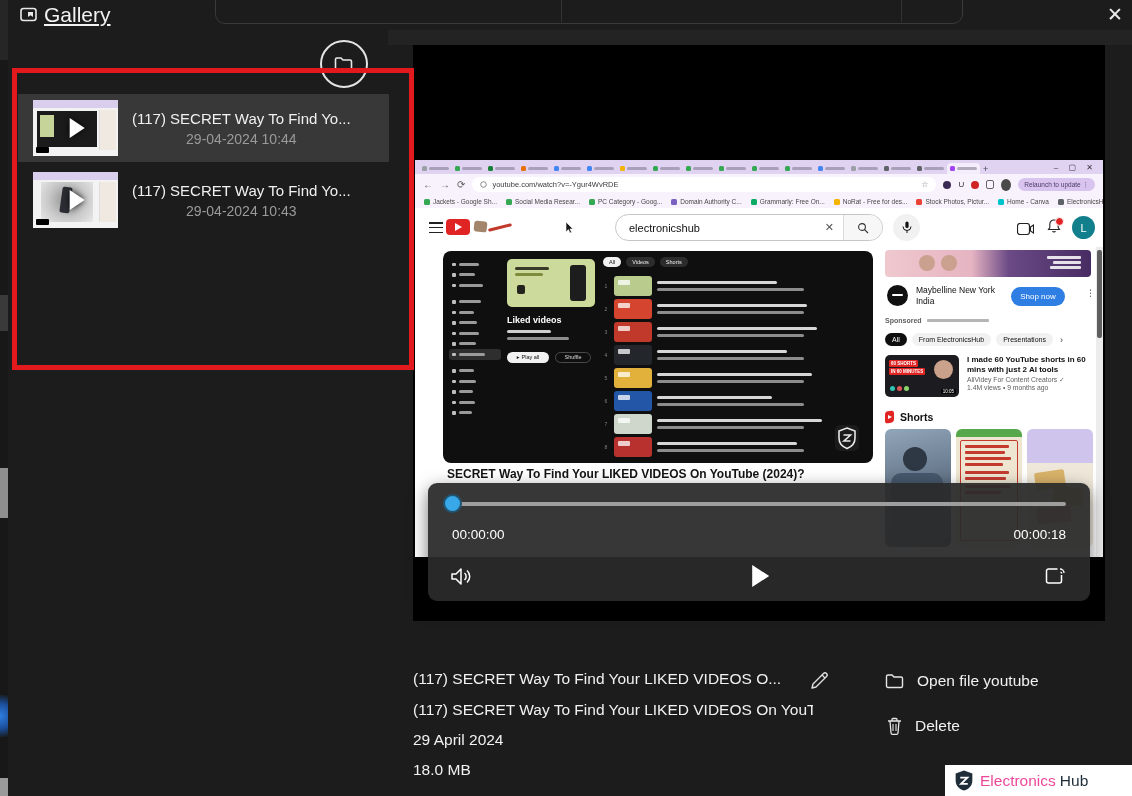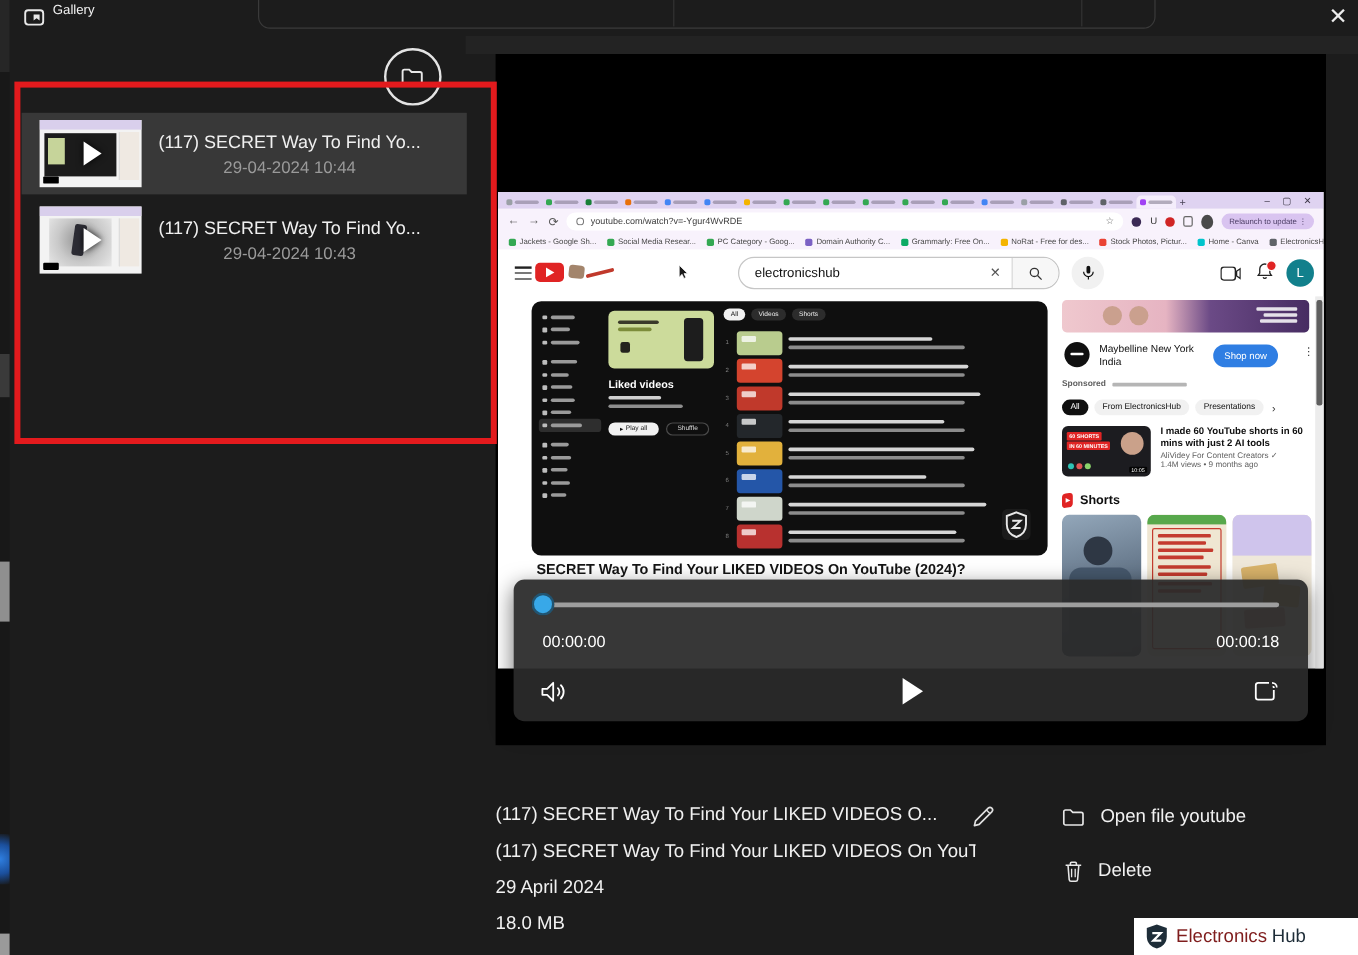--- a/index.html
+++ b/index.html
@@ -4,21 +4,21 @@
 <style>
   html,body{margin:0;padding:0;background:#000;}
   .screen{position:relative;width:1132px;height:796px;background:#1c1c1c;overflow:hidden;
           font-family:"Liberation Sans",sans-serif;color:#fff;}
 
   
   .strip{position:absolute;left:0;top:0;width:8px;height:796px;background:#181818;}
   .strip .seg{position:absolute;left:0;width:8px;}
 
   
-  .app-title{position:absolute;left:44px;top:3px;font-size:11px;color:#f2f2f2;}
+  .app-title{position:absolute;left:44px;top:3px;font-size:21px;color:#f2f2f2;text-decoration:underline;}
   .app-icon{position:absolute;left:20px;top:7px;}
   .toolbar-remnant{position:absolute;left:215px;top:-17px;width:746px;height:39px;
                    border:1px solid #3a3a3a;border-radius:10px;}
   .toolbar-remnant .div1,.toolbar-remnant .div2{position:absolute;top:4px;bottom:1px;width:1px;background:#333;}
   .subtle-band{position:absolute;left:388px;top:30px;width:744px;height:15px;background:#232323;}
   .close-btn{position:absolute;left:1098px;top:0;width:34px;height:28px;display:flex;align-items:center;
              justify-content:center;font-size:19px;font-weight:300;color:#ececec;cursor:default;}
 
   
   .annotation-rect{position:absolute;left:12px;top:68px;width:392px;height:292px;border:5px solid #e31a1d;z-index:9;pointer-events:none;}
@@ -188,21 +188,21 @@
   .ctl-cast{position:absolute;right:24px;top:84px;}
 
   
   .d-line{position:absolute;left:413px;font-size:15.5px;color:#f1f1f1;white-space:nowrap;max-width:400px;overflow:hidden;}
   .pencil{position:absolute;left:810px;top:671px;}
   .action{position:absolute;display:flex;align-items:center;gap:13px;font-size:15.5px;color:#f1f1f1;cursor:default;}
   .a-open{left:885px;top:672px;} .a-del{left:887px;top:717px;}
 
   
   .watermark{position:absolute;left:945px;top:765px;width:187px;height:31px;background:#fff;display:flex;align-items:center;gap:6px;padding-left:9px;box-sizing:border-box;}
-  .wm-light{font-size:15.5px;color:#7f1d1d;}
+  .wm-light{font-size:15.5px;color:#ec4899;}
   .wm-bold{font-size:15.5px;font-weight:normal;color:#1e2d38;margin-left:-2px;}
 </style>
 </head>
 <body>
 
 <div class="screen">
 
   <div class="strip">
     <div class="seg" style="top:0;height:60px;background:#262626;"></div>
     <div class="seg" style="top:295px;height:36px;background:#3a3a3a;"></div>

